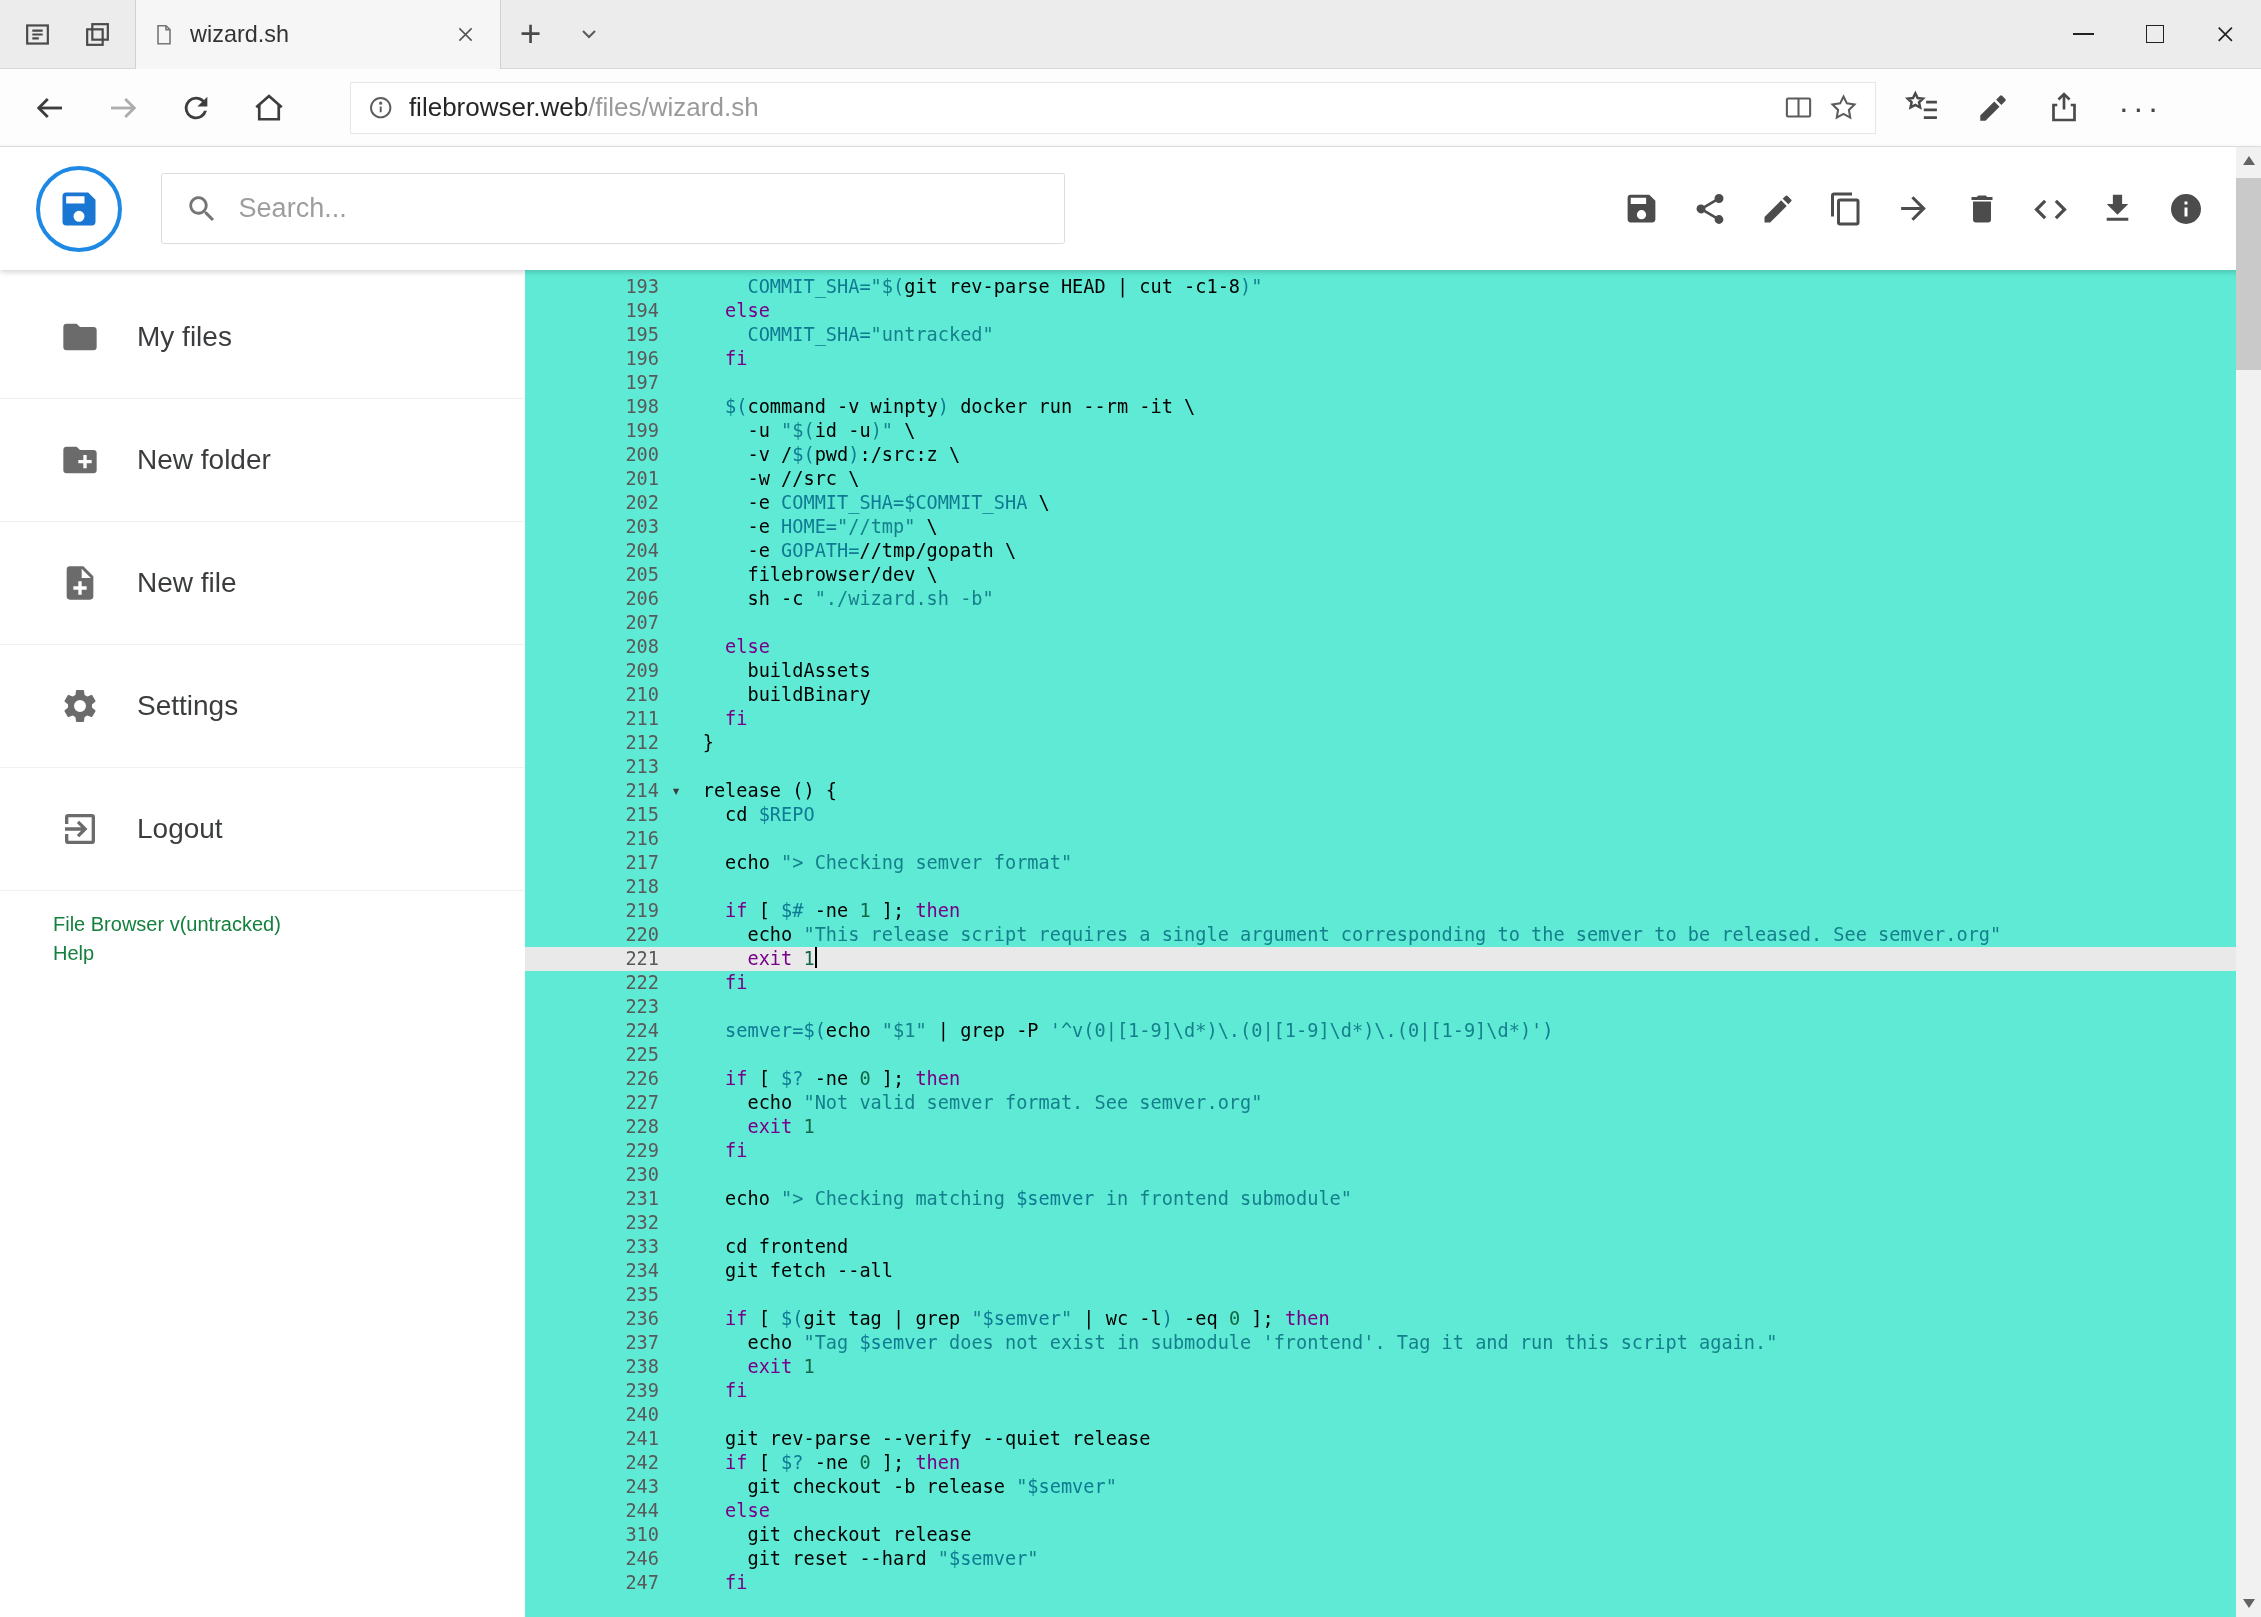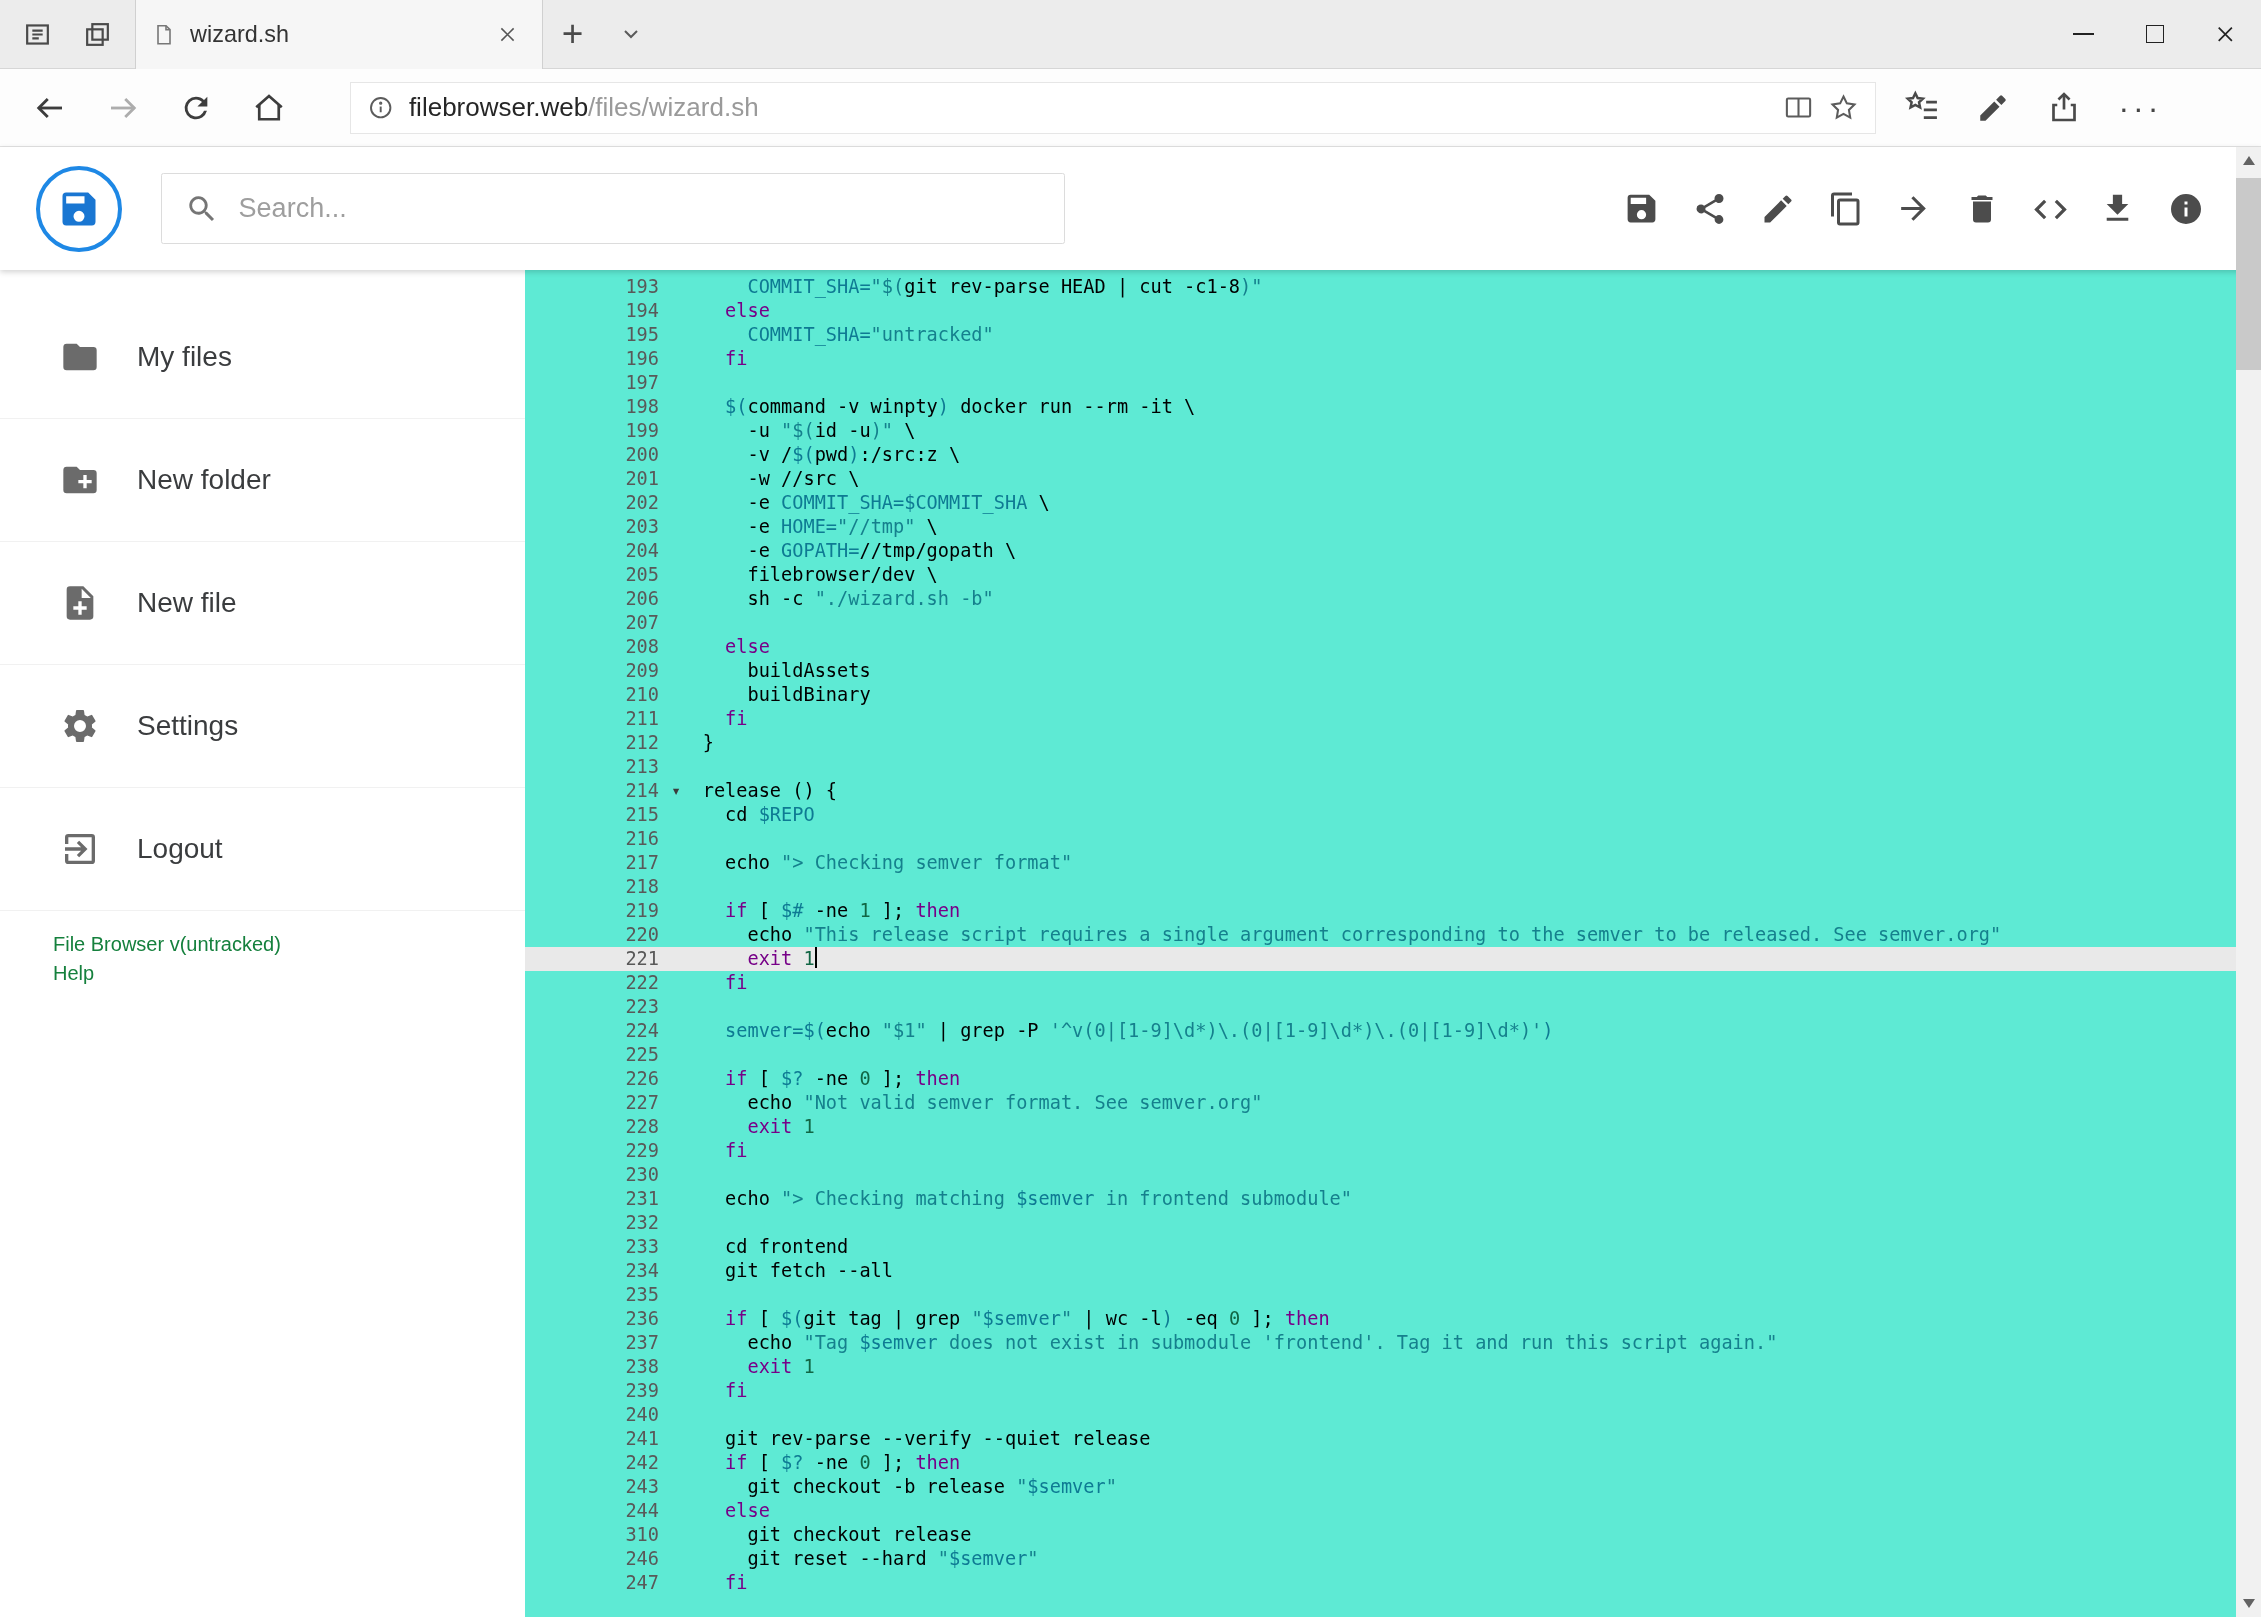--- a/index.html
+++ b/index.html
@@ -5,21 +5,21 @@
   * { margin:0; padding:0; box-sizing:border-box; }
   html,body { width:2261px; height:1617px; overflow:hidden; background:#fff;
     font-family:"Liberation Sans", sans-serif; }
   svg { display:block; }
 
   
   #tabstrip { height:69px; background:#ececec; border-bottom:0.8px solid #d6d6d6;
     display:flex; align-items:stretch; }
   .top-icons { display:flex; align-items:center; padding:0 11.3px; gap:8px; }
   .top-icon { width:52px; height:52px; display:grid; place-items:center; color:#4a4a4a; }
-  .tab { width:408px; background:#f6f6f6; border-left:0.8px solid #d0d0d0; border-right:0.8px solid #d0d0d0;
+  .tab { width:366px; background:#f6f6f6; border-left:0.8px solid #d0d0d0; border-right:0.8px solid #d0d0d0;
     display:flex; align-items:center; gap:14.5px; padding:0 16px; margin-bottom:-0.8px; }
   .tab-doc { color:#777; }
   .tab-title { flex:1; font-size:23.4px; color:#333; white-space:nowrap; overflow:hidden; }
   .tab-close { width:37px; height:37px; display:grid; place-items:center; color:#555; }
   .newtab { width:60px; display:grid; place-items:center; font-size:37px; font-weight:300; color:#4a4a4a; }
   .tab-chevron { width:57px; display:grid; place-items:center; color:#5a5a5a; }
   .win-controls { margin-left:auto; display:flex; align-items:stretch; }
   .win-btn { width:71px; display:grid; place-items:center; color:#222; }
   .glyph-min { width:21px; height:1.6px; background:#222; display:block; }
   .glyph-max { width:18px; height:18px; border:1.6px solid #222; display:block; }
@@ -48,21 +48,21 @@
     border-radius:2.4px; display:flex; align-items:center; padding:0 22.6px; gap:20px; }
   .search svg { color:#757575; flex:none; }
   .search input { border:none; outline:none; flex:1; font-size:27px; color:#444;
     font-family:"Liberation Sans", sans-serif; background:transparent; }
   .search input::placeholder { color:#9e9e9e; }
   .header-actions { margin-left:auto; display:flex; align-items:center; gap:31px; }
   .h-icon { width:37px; height:37px; color:#4c4c4c; display:grid; place-items:center; }
 
   
   #content { display:flex; height:1347px; }
-  #sidebar { width:525px; flex:none; background:#fff; padding-top:26px; display:flex; flex-direction:column; }
+  #sidebar { width:525px; flex:none; background:#fff; padding-top:6px; display:flex; flex-direction:column; }
   .side-item { height:123px; display:flex; align-items:center; gap:37px; padding-left:60px;
     border-bottom:0.8px solid #f1f1f1; }
   .side-item svg { color:#6b6b6b; flex:none; }
   .side-label { font-size:28px; color:#3a3c3e; }
   .side-footer { padding:19.4px 16px 0 53px; font-size:20px; color:#15803d; line-height:1.45; }
 
   
   #editor { flex:1; background:#5eead4; padding-top:5px; overflow:hidden;
     font-family:"DejaVu Sans Mono", monospace; font-size:18.6px; line-height:24px; }
   .cm-row { display:flex; height:24px; white-space:pre; }

